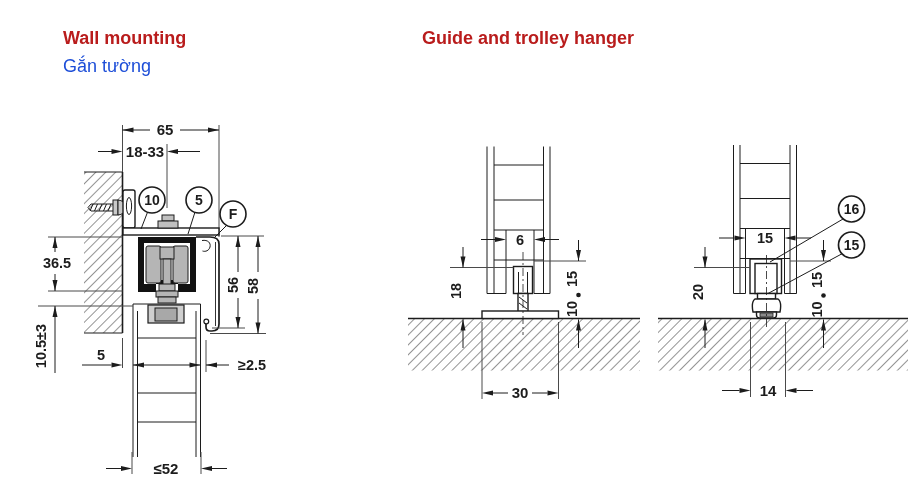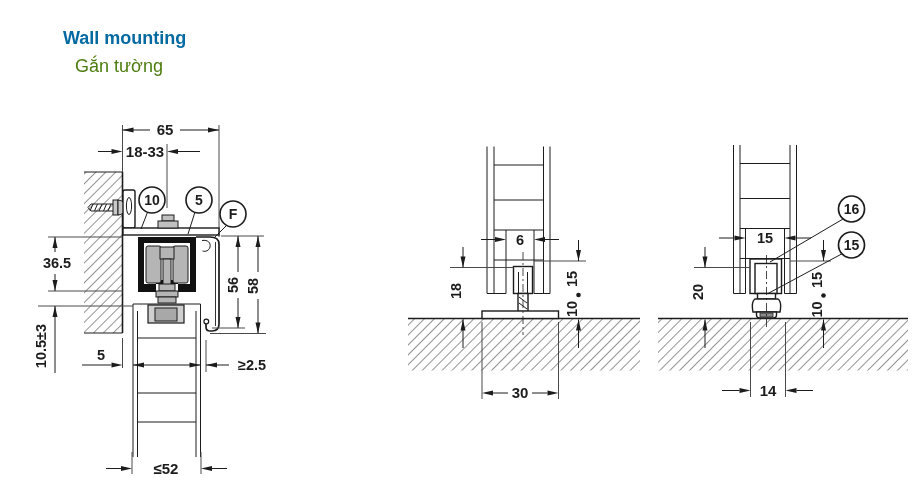--- a/index.html
+++ b/index.html
@@ -1,20 +1,20 @@
 <!DOCTYPE html>
 <html><head>
 <meta charset="utf-8">
 <style>
   html,body{margin:0;padding:0;background:#fff;}
   .page{position:relative;width:914px;height:502px;background:#fff;overflow:hidden;
         font-family:"Liberation Sans",sans-serif;}
   .title-block{position:absolute;line-height:1.55;}
-  .title-en{font-size:18px;font-weight:700;color:#0369a1;}
-  .title-vi{font-size:18px;font-weight:400;color:#4d7c0f;margin-left:12px;}
+  .title-en{font-size:18px;font-weight:700;color:#b91c1c;}
+  .title-vi{font-size:18px;font-weight:400;color:#1d4ed8;}
   svg{position:absolute;left:0;top:0;}
   .dim{font-family:"Liberation Sans",sans-serif;font-size:14.5px;font-weight:700;fill:#1c1c1c;}
   .dim-lg{font-family:"Liberation Sans",sans-serif;font-size:15px;font-weight:700;fill:#1c1c1c;}
   .callout-t{font-family:"Liberation Sans",sans-serif;font-size:14px;font-weight:700;fill:#1c1c1c;}
   .thin{stroke:#1c1c1c;stroke-width:1;fill:none;}
   .ext{stroke:#4a4a4a;stroke-width:1;fill:none;}
   .prof{stroke:#1c1c1c;stroke-width:1.7;fill:none;}
   .prof-w{stroke:#1c1c1c;stroke-width:1.4;fill:#fff;}
   .ah{fill:#1c1c1c;stroke:none;}
 </style>
@@ -22,20 +22,21 @@
 <body>
 
 <div class="page">
 
   <div class="title-block" style="left:63px;top:25px;">
     <div class="title-en">Wall mounting</div>
     <div class="title-vi">Gắn tường</div>
   </div>
 
   <div class="title-block" style="left:422px;top:25px;">
+    <div class="title-en">Guide and trolley hanger</div>
   </div>
 
   <svg width="914" height="502" viewBox="0 0 914 502">
     <defs>
       <pattern id="hatch" width="7" height="7" patternUnits="userSpaceOnUse" patternTransform="rotate(45)">
         <line x1="0" y1="0" x2="0" y2="7" stroke="#2a2a2a" stroke-width="1"></line>
       </pattern>
     </defs>
 
     <g>

